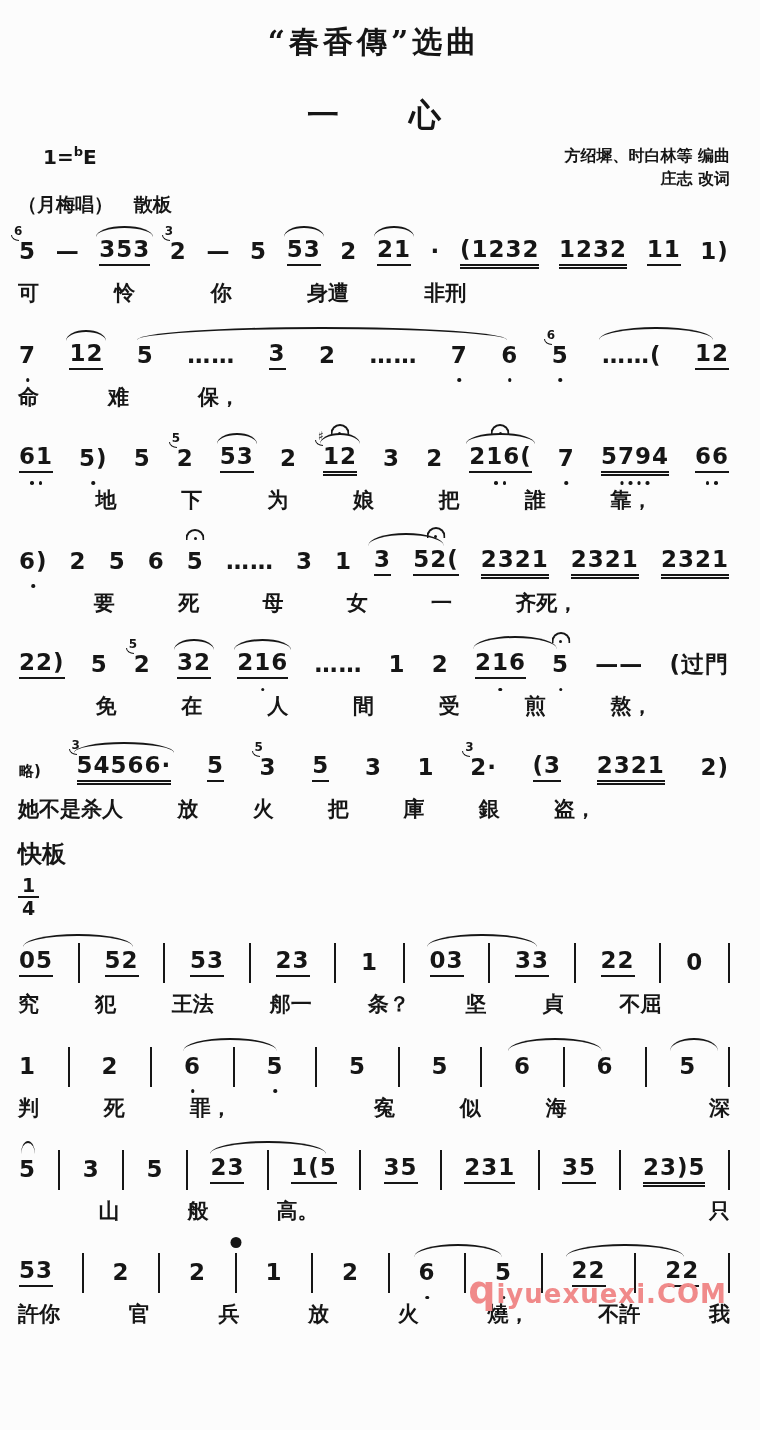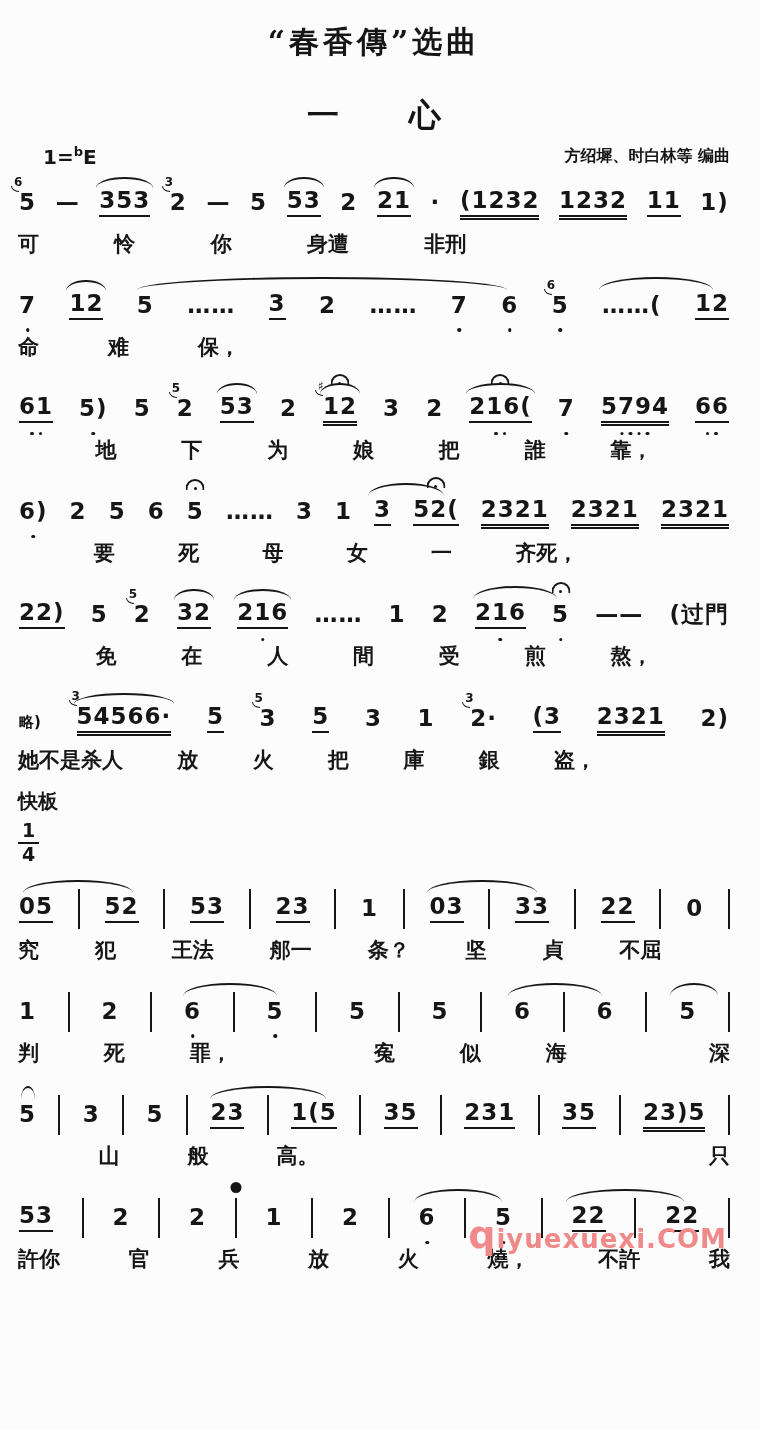--- a/index.html
+++ b/index.html
@@ -96,21 +96,21 @@
   }
   .lyrics-row{
     display:flex;justify-content:space-between;
     font-size:21px;font-weight:bold;line-height:1.2;margin-top:0px;
     font-family:"DejaVu Serif","Liberation Serif",serif;
   }
   .lyrics-row span{min-width:0.6em;text-align:center;white-space:nowrap;}
 
   
   .section-block{margin:6px 0 10px 0;}
-  .section-label{font-size:20px;font-weight:bold;
+  .section-label{font-size:24px;font-weight:bold;
     font-family:Liberation Sans, sans-serif;}
   .timesig{display:inline-block;margin-top:6px;text-align:center;
     font-size:19px;font-weight:bold;line-height:1.05;}
   .timesig .tsn{display:block;border-bottom:2px solid #161616;padding:0 4px 1px 4px;}
   .timesig .tsd{display:block;padding-top:1px;}
 
   
   .watermark{
     position:absolute;right:33px;bottom:14px;
     font-size:26px;font-weight:bold;letter-spacing:1px;
@@ -125,23 +125,28 @@
   <div class="title">“春香傳”选曲</div>
 
   <div class="subtitle">
     <span>一</span><span class="gap"></span><span>心</span>
   </div>
 
   <div class="meta-row">
     <div class="key-sig"><span>1=</span><sup>b</sup><span>E</span></div>
     <div class="credits">
       <div>方绍墀、时白林等 编曲</div>
+      <div>庄志 改词</div>
     </div>
   </div>
 
+  <div class="perf-row">
+    <span>（月梅唱）</span>
+    <span class="tempo">散板</span>
+  </div>
 
   <div>
       <div class="system">
         <div class="notes-row">
           <div class="tok"><span class="grace">6</span><span class="num">5</span></div>
           <div class="tok"><span class="num">—</span></div>
           <div class="tok"><div class="tiearc"></div><span class="num u1">353</span></div>
           <div class="tok"><span class="grace">3</span><span class="num">2</span></div>
           <div class="tok"><span class="num">—</span></div>
           <div class="tok"><span class="num">5</span></div>

